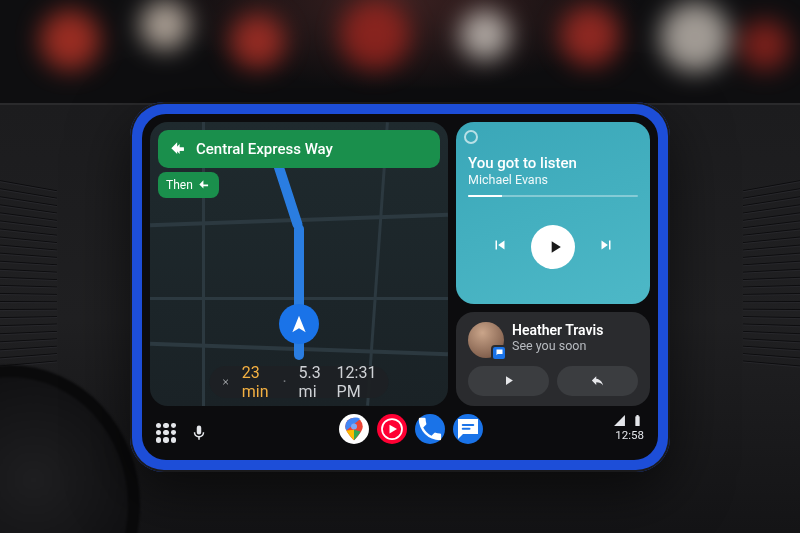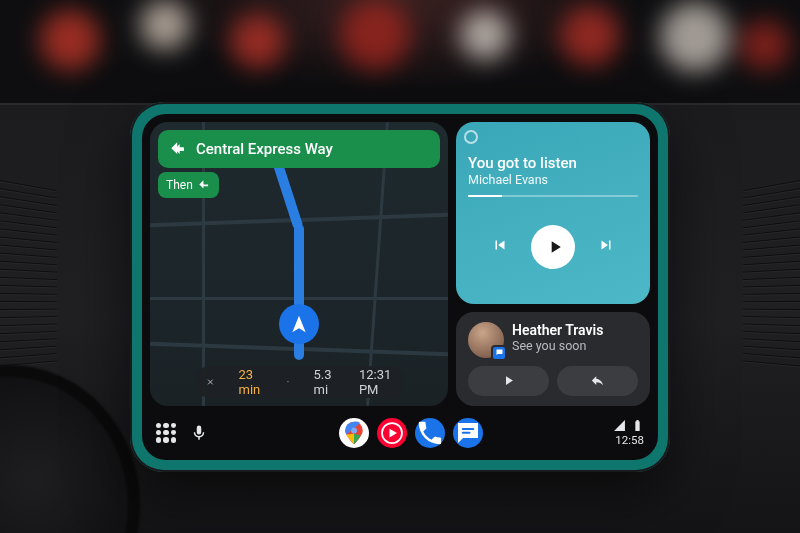--- a/index.html
+++ b/index.html
@@ -23,21 +23,21 @@
   .vent { position:absolute; top:70px; width:130px; height:260px; overflow:hidden; }
   .vent.left { left:-60px; transform: perspective(400px) rotateY(30deg); }
   .vent.right { right:-60px; transform: perspective(400px) rotateY(-30deg); }
   .vent div { height:2px; margin:6px 0; background:#0c0c0e; border-bottom:1px solid #26262a; }
   .wheel { position:absolute; left:-120px; top:260px; width:260px; height:280px; border-radius:50%;
     background: radial-gradient(circle at 60% 40%, #1e1e20 0%, #0c0c0e 70%);
     border:12px solid #0a0a0b; filter: blur(1px); }
 
   
   .device { position: relative; width: 540px; height: 370px; margin-top: 40px;
-    background:#0f766e; border-radius: 34px; padding: 12px;
+    background:#1d4ed8; border-radius: 34px; padding: 12px;
     box-shadow: 0 20px 60px rgba(0,0,0,.6), inset 0 0 0 2px #1a1a1c;
   }
   .screen { width:100%; height:100%; border-radius: 24px; overflow:hidden; background:#0c0c0e; position:relative; }
 
   .grid { display:grid; grid-template-columns: 1fr 194px; grid-template-rows: 1fr 38px; gap:8px; padding:8px; height:100%; }
 
   
   .map { grid-row: 1; grid-column: 1; position:relative; border-radius:18px; overflow:hidden;
     background: linear-gradient(180deg, #1f2a2e 0%, #1a2226 100%);
   }
@@ -46,21 +46,21 @@
   .route { position:absolute; left:50%; top:36%; width:10px; height:48%; background:#2a7de1; border-radius:5px; transform:translateX(-50%); }
   .route2 { position:absolute; left:50%; top:13%; width:10px; height:25%; background:#2a7de1; border-radius:5px; transform: translateX(-50%) rotate(-18deg); transform-origin: bottom center; }
   .cursor { position:absolute; left:50%; bottom:62px; transform:translateX(-50%); width:40px; height:40px; border-radius:50%; background:#1a73e8; display:flex; align-items:center; justify-content:center; }
   .cursor svg { width:20px; height:20px; fill:#fff; }
 
   .dir-banner { position:absolute; top:8px; left:8px; right:8px; height:38px; background:#1a8f4c; border-radius:10px; display:flex; align-items:center; gap:8px; padding:0 10px; color:#fff; font-size:15px; font-weight:500; }
   .dir-banner svg { width:20px; height:20px; flex-shrink:0; fill:#fff; }
   .then-pill { position:absolute; top:50px; left:8px; height:26px; background:#1a8f4c; border-radius:8px; display:flex; align-items:center; gap:4px; padding:12px 8px; color:#fff; font-size:12px; }
   .then-pill svg { width:14px; height:14px; fill:#fff; }
 
-  .trip-bar { position:absolute; bottom:8px; left:50%; transform:translateX(-50%); height:32px; background:rgba(30,33,36,.95); border-radius:16px; display:flex; align-items:center; gap:24px; padding:0 12px; color:#cfd2d6; font-size:13px; }
+  .trip-bar { position:absolute; bottom:8px; left:50%; transform:translateX(-50%); height:32px; background:rgba(30,33,36,.95); border-radius:16px; display:flex; align-items:center; gap:12px; padding:0 12px; color:#cfd2d6; font-size:16px; }
   .trip-bar .x { width:14px; height:14px; cursor:pointer; }
   .trip-bar .eta { color:#f4b142; }
   .trip-bar .dot { opacity:.5; }
 
   
   .rightcol { grid-row:1; grid-column:2; display:flex; flex-direction:column; gap:8px; }
   .card { border-radius:18px; padding:10px 12px; }
 
   .msg-card { background:#2a2b2e; color:#fff; }
   .msg-head { display:flex; gap:8px; align-items:flex-start; }
@@ -78,21 +78,21 @@
   .media-title { font-size:15px; font-weight:500; margin-top:22px; }
   .media-artist { font-size:12.5px; opacity:.92; }
   .media-progress { height:2px; background:rgba(255,255,255,.35); margin-top:8px; border-radius:1px; overflow:hidden; }
   .media-progress > div { height:100%; background:#fff; width:20%; }
   .media-ctrls { flex:1; display:flex; align-items:center; justify-content:center; gap:22px; margin-top:4px; }
   .media-ctrls .sm svg { width:18px; height:18px; fill:#fff; cursor:pointer; }
   .media-ctrls .play { width:44px; height:44px; border-radius:50%; background:#fff; display:flex; align-items:center; justify-content:center; cursor:pointer; }
   .media-ctrls .play svg { width:20px; height:20px; fill:#1a1a1a; margin-left:3px; }
 
   
-  .sysbar { grid-row:2; grid-column:1 / span 2; display:flex; align-items:center; padding:0 6px; gap:10px; color:#e4e6ea; }
+  .sysbar { grid-row:2; grid-column:1 / span 2; display:flex; padding:0 6px; gap:10px; color:#e4e6ea; }
   .sys-left { display:flex; align-items:center; gap:14px; }
   .sys-left svg { width:18px; height:18px; fill:#e4e6ea; cursor:pointer; }
   .applauncher { width:20px; height:20px; display:grid; grid-template-columns:repeat(3,1fr); grid-template-rows:repeat(3,1fr); gap:2px; cursor:pointer; }
   .applauncher span { background:#e4e6ea; border-radius:50%; }
   .sys-center { flex:1; display:flex; justify-content:center; gap:8px; }
   .appicon { width:30px; height:30px; border-radius:50%; display:flex; align-items:center; justify-content:center; cursor:pointer; }
   .appicon svg { width:30px; height:30px; }
   .sys-right { display:flex; flex-direction:column; align-items:flex-end; gap:1px; font-size:11.5px; }
   .status-icons { display:flex; gap:5px; align-items:center; }
   .status-icons svg { width:13px; height:13px; fill:#e4e6ea; }

